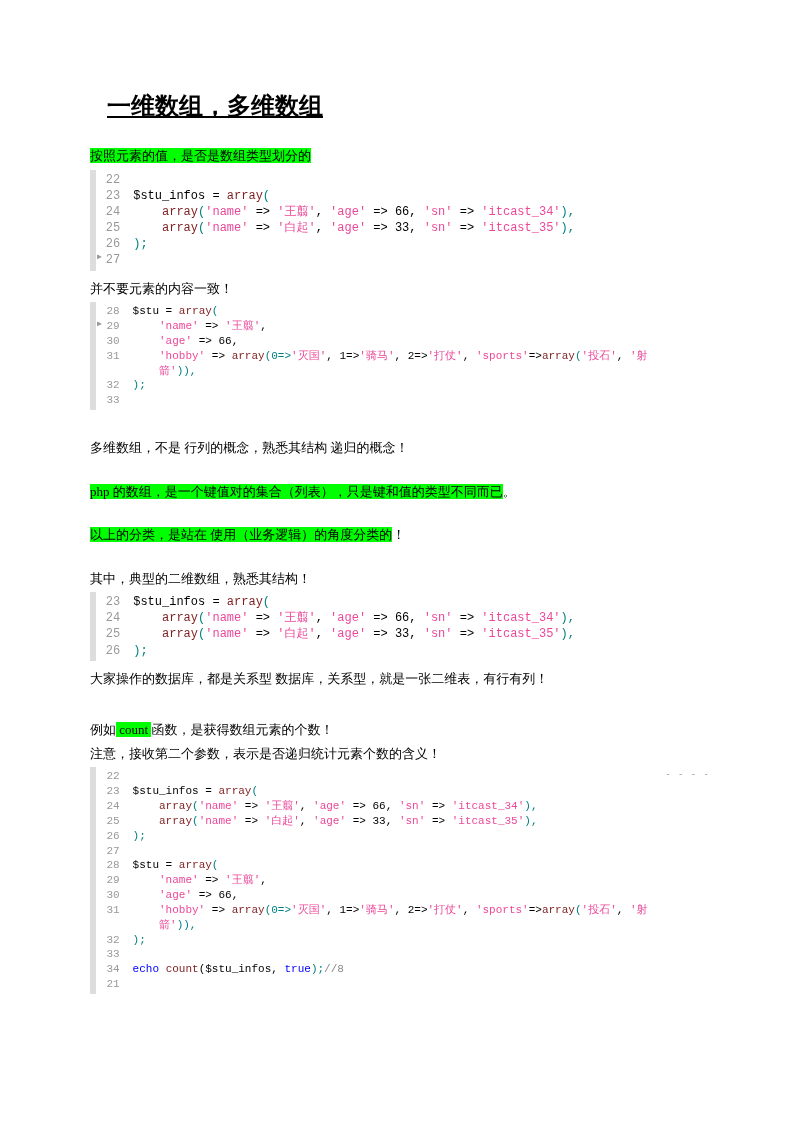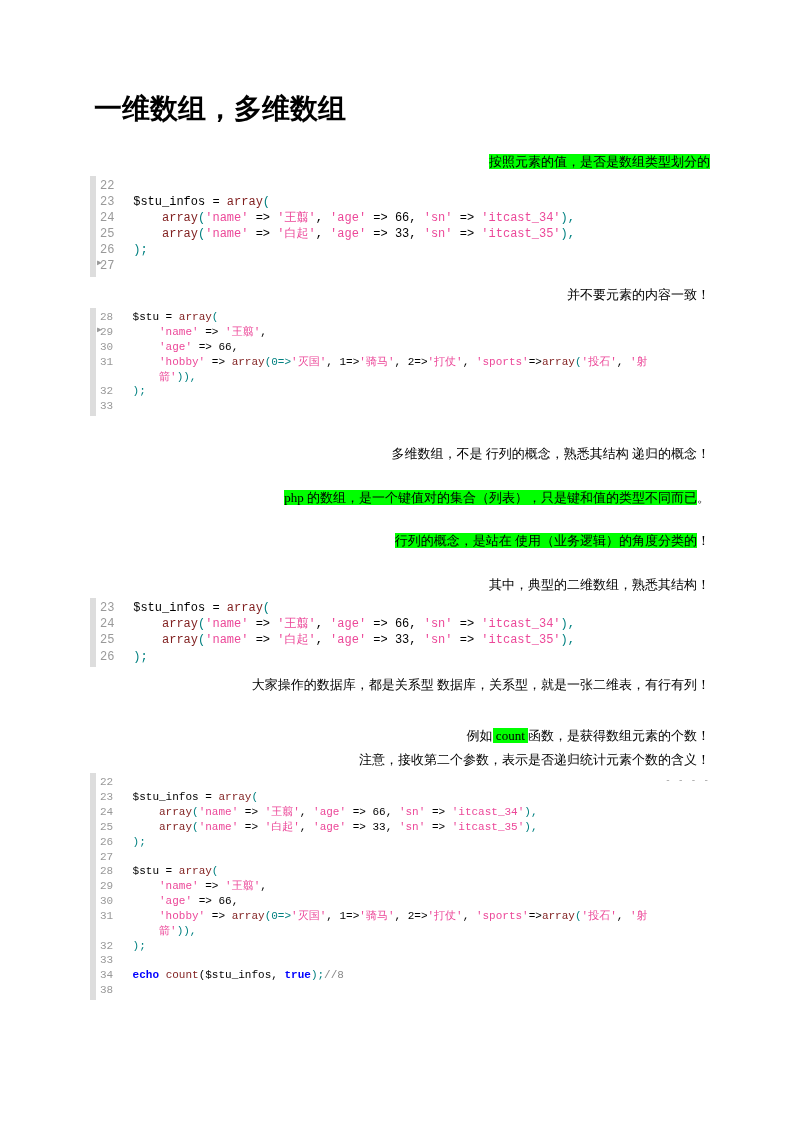--- a/index.html
+++ b/index.html
@@ -6,31 +6,31 @@
     margin: 0;
     padding: 90px 90px;
     font-family: "SimSun", "宋体", serif;
     font-size: 13px;
     color: #000;
     background: #fff;
     width: 620px;
   }
   h1 {
     font-family: "SimHei", "黑体", sans-serif;
-    font-size: 28px;
+    font-size: 24px;
     font-weight: bold;
-    margin: 0 0 24px 4px;
+    margin: 0 0 24px 17px;
+    text-decoration: underline;
   }
   .hl {
     background: #00ff00;
   }
   .para {
     margin: 4px 0;
     line-height: 1.5;
-    text-align: right;
   }
   .code-block {
     border-left: 6px solid #ddd;
     padding: 2px 0 2px 4px;
     margin: 4px 0 8px 0;
     font-family: Consolas, "Courier New", monospace;
     font-size: 12px;
     line-height: 1.35;
     position: relative;
   }
@@ -42,31 +42,31 @@
     right: 0;
     top: 2px;
     font-size: 9px;
     color: #999;
     letter-spacing: 1px;
   }
   .ln {
     color: #999;
     display: inline-block;
     width: 26px;
-    text-align: left;
+    text-align: center;
     user-select: none;
   }
   .ln.tri::before {
     content: "▶";
     font-size: 8px;
     color: #999;
     position: absolute;
     left: 1px;
   }
-  .kw { color: #0000ff; font-weight: bold; }
+  .kw { color: #0000ff; }
   .fn { color: #7f1d1d; }
   .str { color: #ec4899; }
   .punc { color: #008080; }
   .cmt { color: #888; }
   .row { white-space: pre-wrap; }
   .spacer { height: 16px; }
   .spacer-lg { height: 24px; }
 </style>
 </head>
 <body>
@@ -95,21 +95,21 @@
 <div class="row"><span class="ln">33</span></div>
 </div>
 
 <div class="spacer"></div>
 <div class="para">多维数组，不是 行列的概念，熟悉其结构 递归的概念！</div>
 <div class="spacer"></div>
 
 <div class="para"><span class="hl">php</span><span class="hl"> 的数组，是一个键值对的集合（列表），只是键和值的类型不同而已</span><span>。</span></div>
 <div class="spacer"></div>
 
-<div class="para"><span class="hl">行列的概念，是站在 使用（业务逻辑）的角度分类的</span><span>！</span></div>
+<div class="para"><span class="hl">以上的分类，是站在 使用（业务逻辑）的角度分类的</span><span>！</span></div>
 <div class="spacer"></div>
 
 <div class="para">其中，典型的二维数组，熟悉其结构！</div>
 
 <div class="code-block">
 <div class="row"><span class="ln">23</span> <span>$stu_infos = </span><span class="fn">array</span><span class="punc">(</span></div>
 <div class="row"><span class="ln">24</span>     <span class="fn">array</span><span class="punc">(</span><span class="str">'name'</span><span> =&gt; </span><span class="str">'王翦'</span><span>, </span><span class="str">'age'</span><span> =&gt; 66, </span><span class="str">'sn'</span><span> =&gt; </span><span class="str">'itcast_34'</span><span class="punc">),</span></div>
 <div class="row"><span class="ln">25</span>     <span class="fn">array</span><span class="punc">(</span><span class="str">'name'</span><span> =&gt; </span><span class="str">'白起'</span><span>, </span><span class="str">'age'</span><span> =&gt; 33, </span><span class="str">'sn'</span><span> =&gt; </span><span class="str">'itcast_35'</span><span class="punc">),</span></div>
 <div class="row"><span class="ln">26</span> <span class="punc">);</span></div>
 </div>
@@ -128,14 +128,14 @@
 <div class="row"><span class="ln">25</span>     <span class="fn">array</span><span class="punc">(</span><span class="str">'name'</span><span> =&gt; </span><span class="str">'白起'</span><span>, </span><span class="str">'age'</span><span> =&gt; 33, </span><span class="str">'sn'</span><span> =&gt; </span><span class="str">'itcast_35'</span><span class="punc">),</span></div>
 <div class="row"><span class="ln">26</span> <span class="punc">);</span></div>
 <div class="row"><span class="ln">27</span></div>
 <div class="row"><span class="ln">28</span> <span>$stu = </span><span class="fn">array</span><span class="punc">(</span></div>
 <div class="row"><span class="ln">29</span>     <span class="str">'name'</span><span> =&gt; </span><span class="str">'王翦'</span><span>,</span></div>
 <div class="row"><span class="ln">30</span>     <span class="str">'age'</span><span> =&gt; 66,</span></div>
 <div class="row"><span class="ln">31</span>     <span class="str">'hobby'</span><span> =&gt; </span><span class="fn">array</span><span class="punc">(0=&gt;</span><span class="str">'灭国'</span><span>, 1=&gt;</span><span class="str">'骑马'</span><span>, 2=&gt;</span><span class="str">'打仗'</span><span>, </span><span class="str">'sports'</span><span>=&gt;</span><span class="fn">array</span><span class="punc">(</span><span class="str">'投石'</span><span>, </span><span class="str">'射</span><br><span class="ln"></span>     <span class="str">箭'</span><span class="punc">)),</span></div>
 <div class="row"><span class="ln">32</span> <span class="punc">);</span></div>
 <div class="row"><span class="ln">33</span></div>
 <div class="row"><span class="ln">34</span> <span class="kw">echo </span><span class="fn">count</span><span>($stu_infos, </span><span class="kw">true</span><span class="punc">);</span><span class="cmt">//8</span></div>
-<div class="row"><span class="ln">38</span></div>
+<div class="row"><span class="ln">21</span></div>
 </div>
 
 </body></html>

